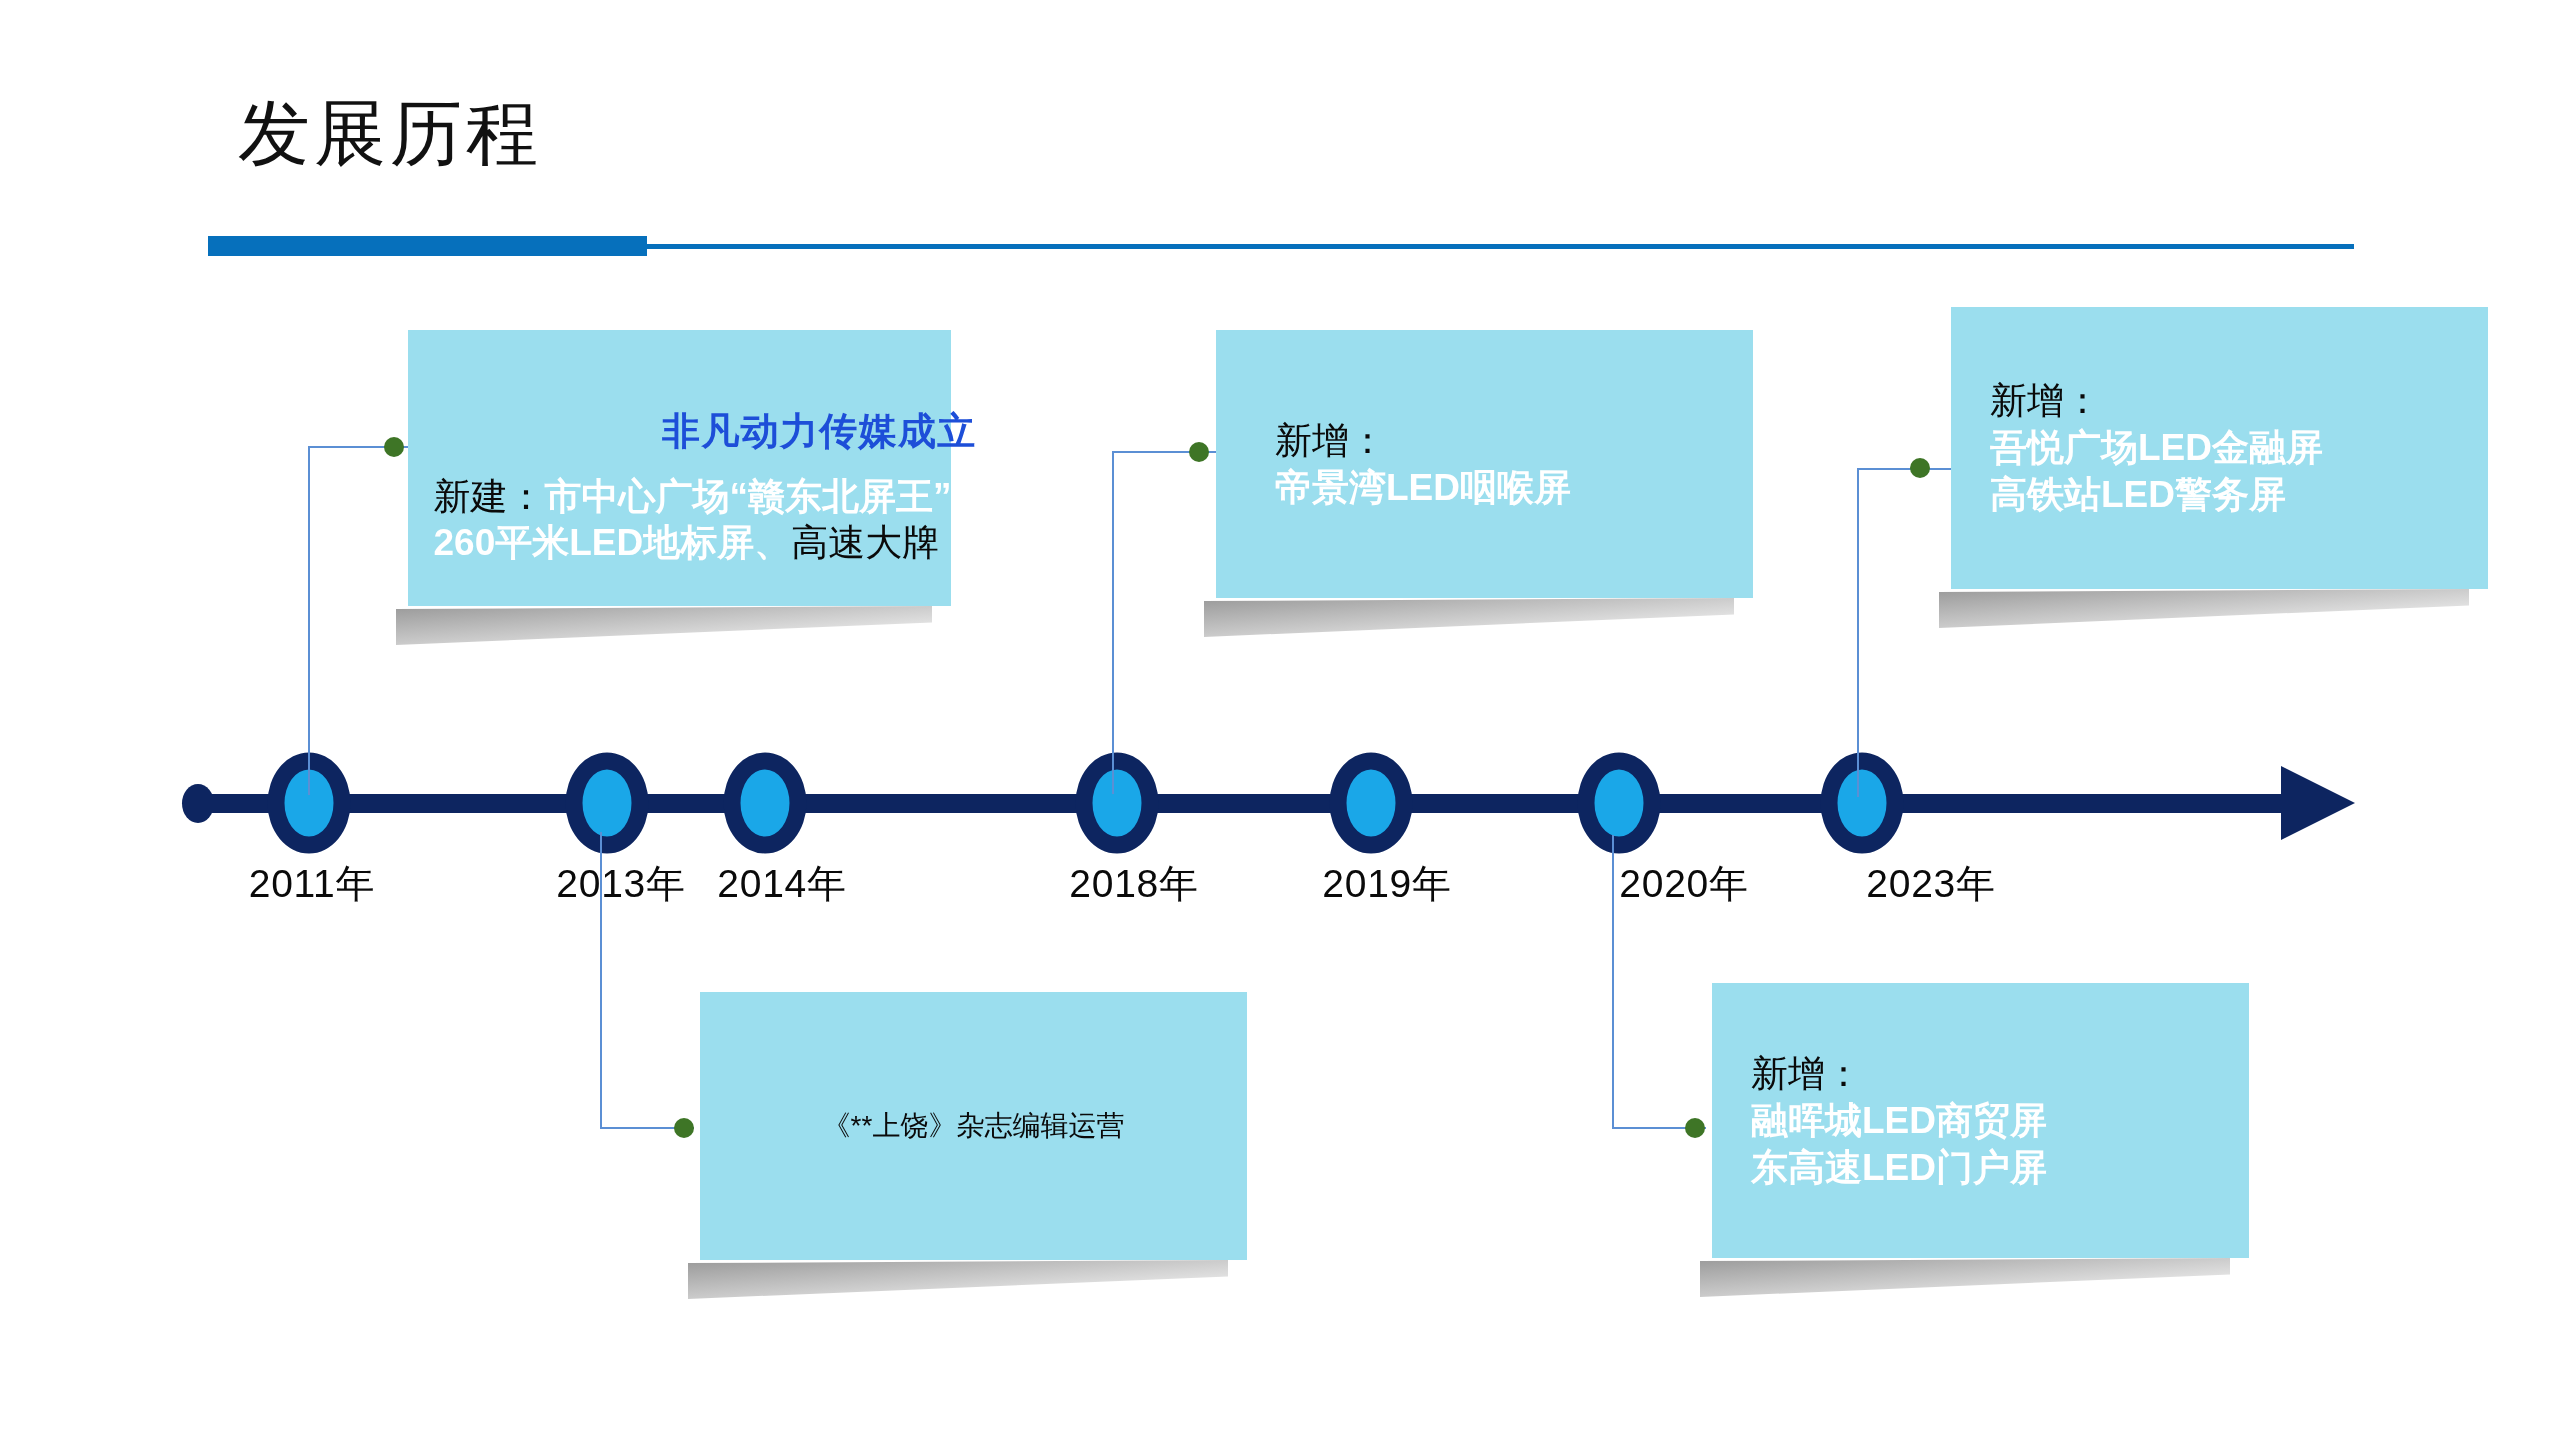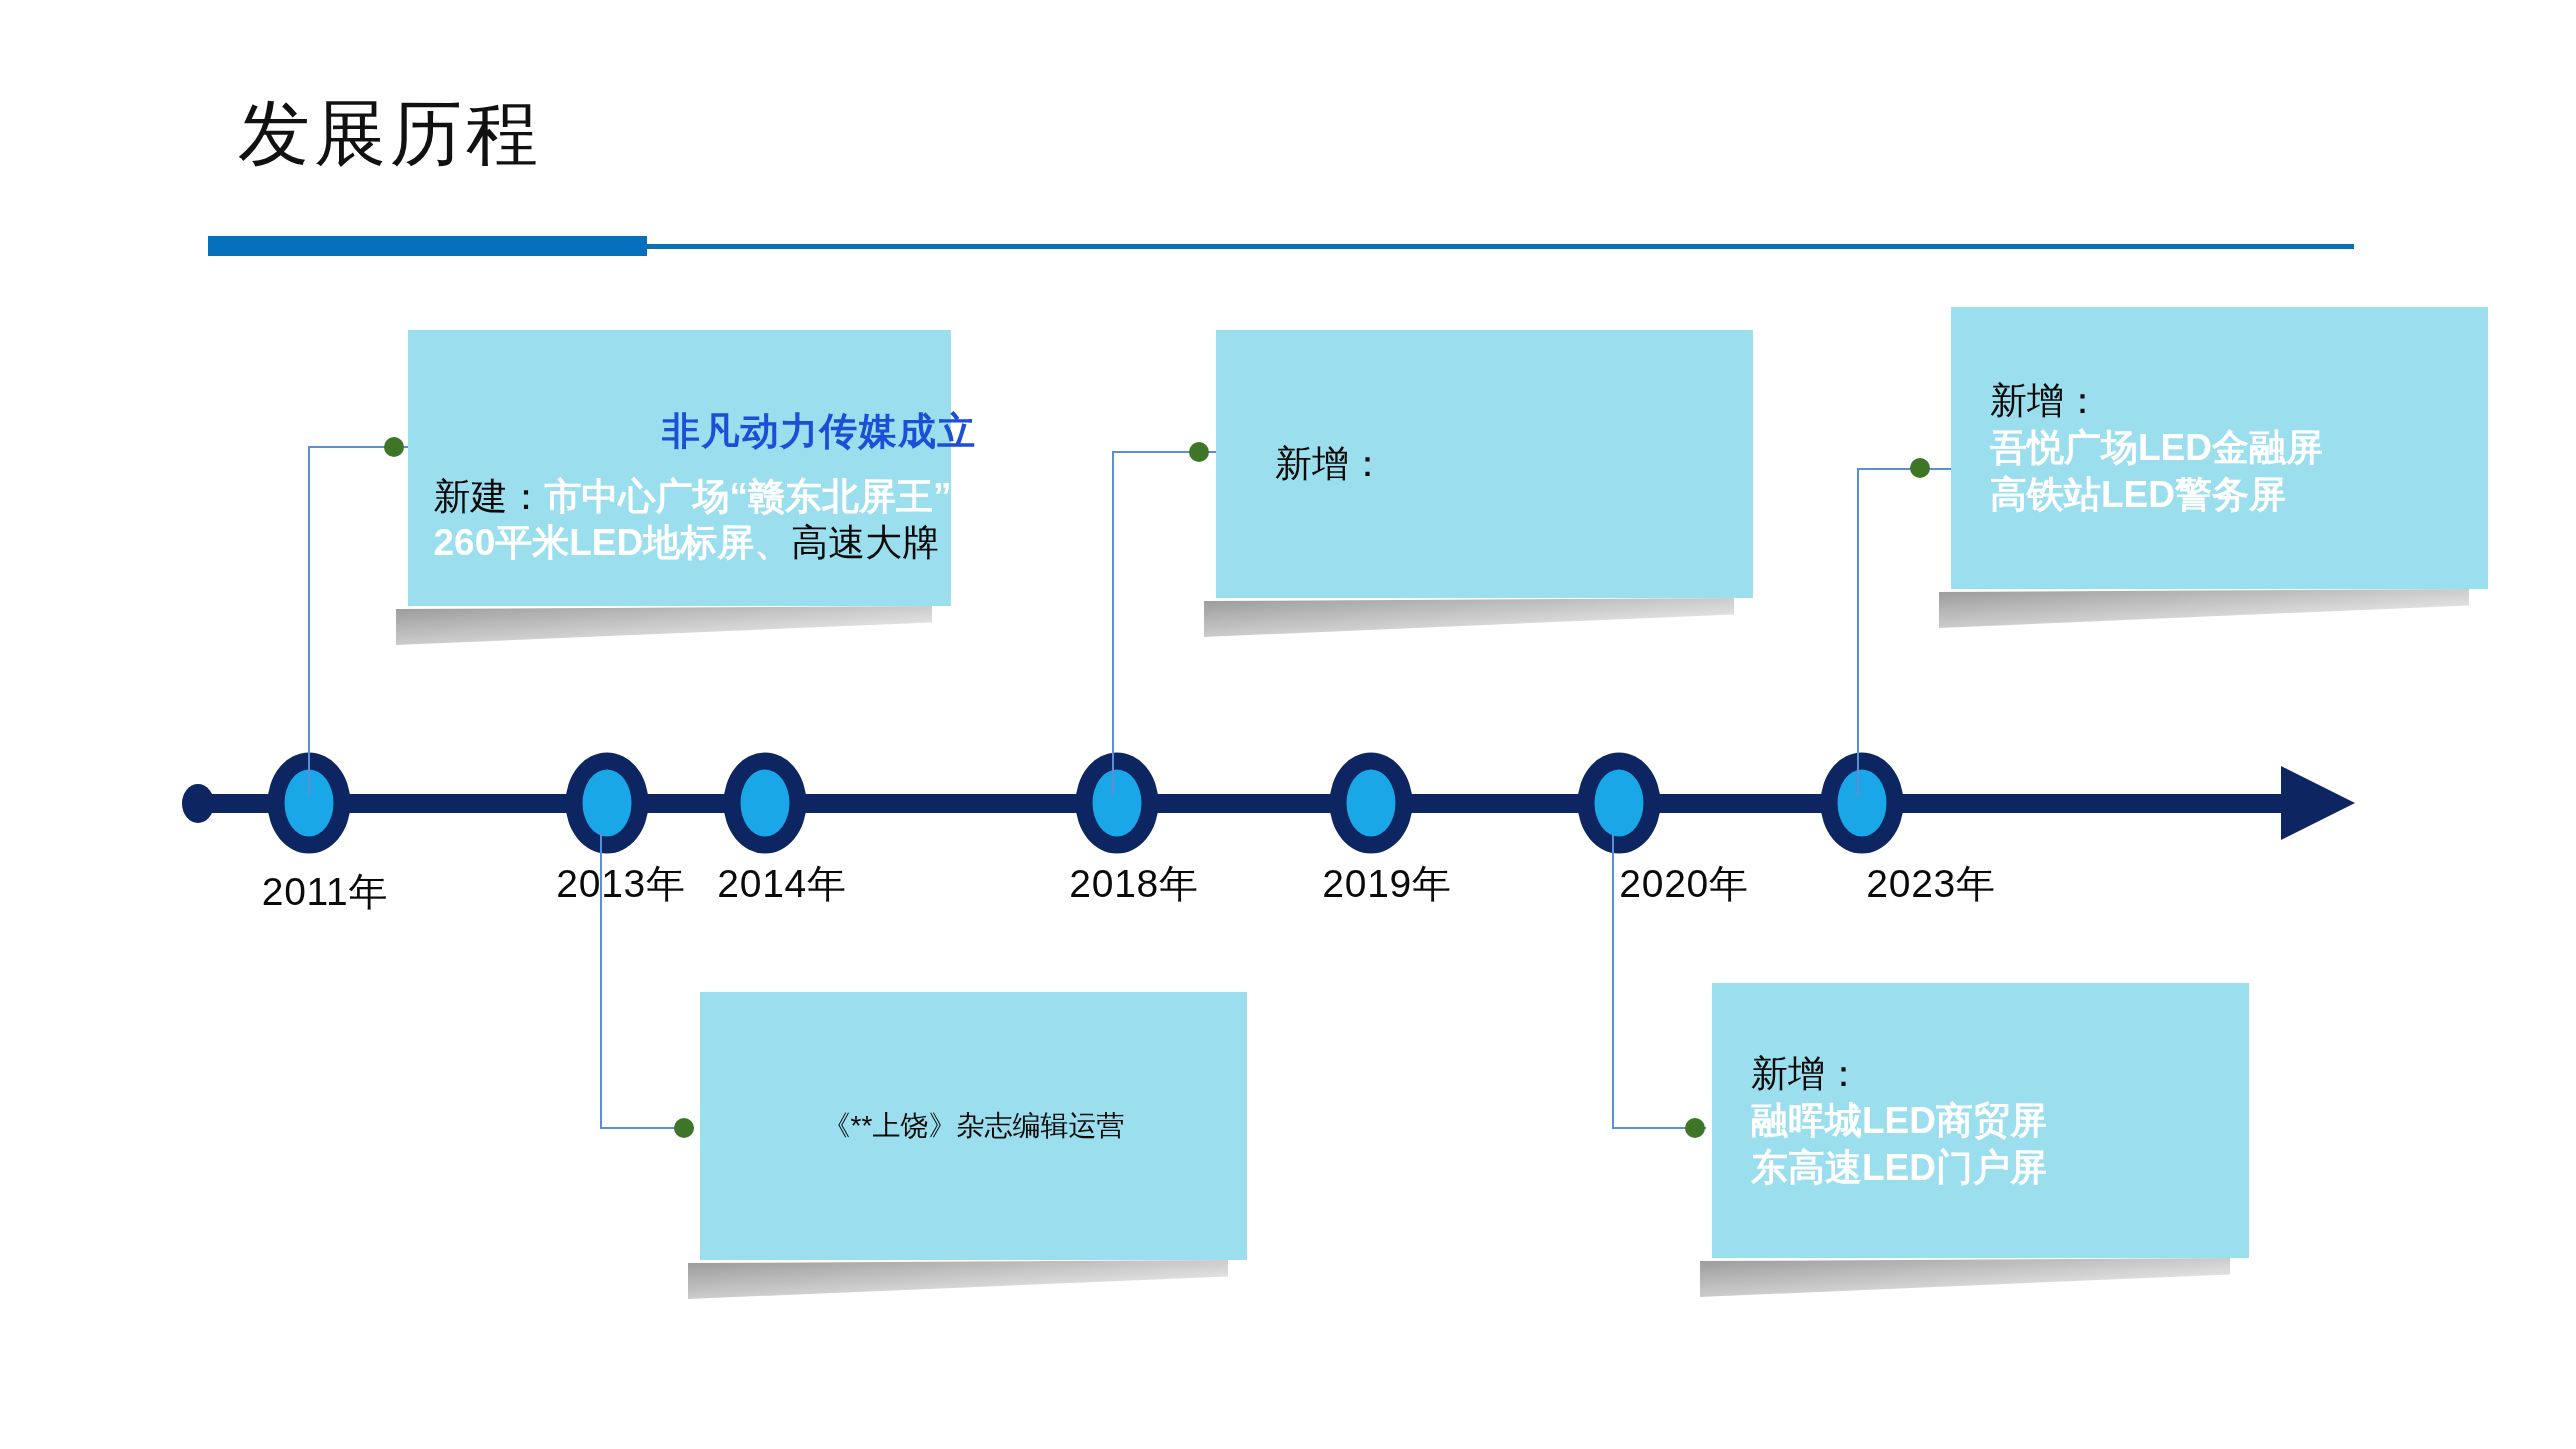--- a/index.html
+++ b/index.html
@@ -213,21 +213,21 @@
   <div id="axis-arrow"></div>
 
   <div class="node" style="left:309px; top:803px;"></div>
   <div class="node" style="left:607px; top:803px;"></div>
   <div class="node" style="left:765px; top:803px;"></div>
   <div class="node" style="left:1117px; top:803px;"></div>
   <div class="node" style="left:1371px; top:803px;"></div>
   <div class="node" style="left:1619px; top:803px;"></div>
   <div class="node" style="left:1862px; top:803px;"></div>
 
-  <div class="year-label" style="left:325px; top:857px;margin-top:8px;">2011年</div>
+  <div class="year-label" style="left:312px; top:857px;">2011年</div>
   <div class="year-label" style="left:621px; top:857px;">2013年</div>
   <div class="year-label" style="left:782px; top:857px;">2014年</div>
   <div class="year-label" style="left:1134px; top:857px;">2018年</div>
   <div class="year-label" style="left:1387px; top:857px;">2019年</div>
   <div class="year-label" style="left:1684px; top:857px;">2020年</div>
   <div class="year-label" style="left:1931px; top:857px;">2023年</div>
 
   <div class="conn conn-v" style="left:308px; top:446px; height:349px;"></div>
   <div class="conn conn-h" style="left:308px; top:446px; width:104px;"></div>
   <div class="green-dot" style="left:394px; top:447px;"></div>
@@ -255,20 +255,21 @@
       <div class="cal-body">
         <span class="lead">新建：</span><span class="hl">市中心广场“赣东北屏王” 260平米LED地标屏、</span><span class="tail">高速大牌</span>
       </div>
     </div>
   </div>
 
   <div class="callout" style="left:1216px; top:330px; width:537px; height:268px;">
     <div class="shadow"></div>
     <div class="inner" style="padding:0 0 0 59px;">
       <div class="lead-line">新增：</div>
+      <div class="white-line">帝景湾LED咽喉屏</div>
     </div>
   </div>
 
   <div class="callout" style="left:1951px; top:307px; width:537px; height:282px;">
     <div class="shadow"></div>
     <div class="inner" style="padding:0 0 0 39px;">
       <div class="lead-line">新增：</div>
       <div class="white-line">吾悦广场LED金融屏</div>
       <div class="white-line">高铁站LED警务屏</div>
     </div>

